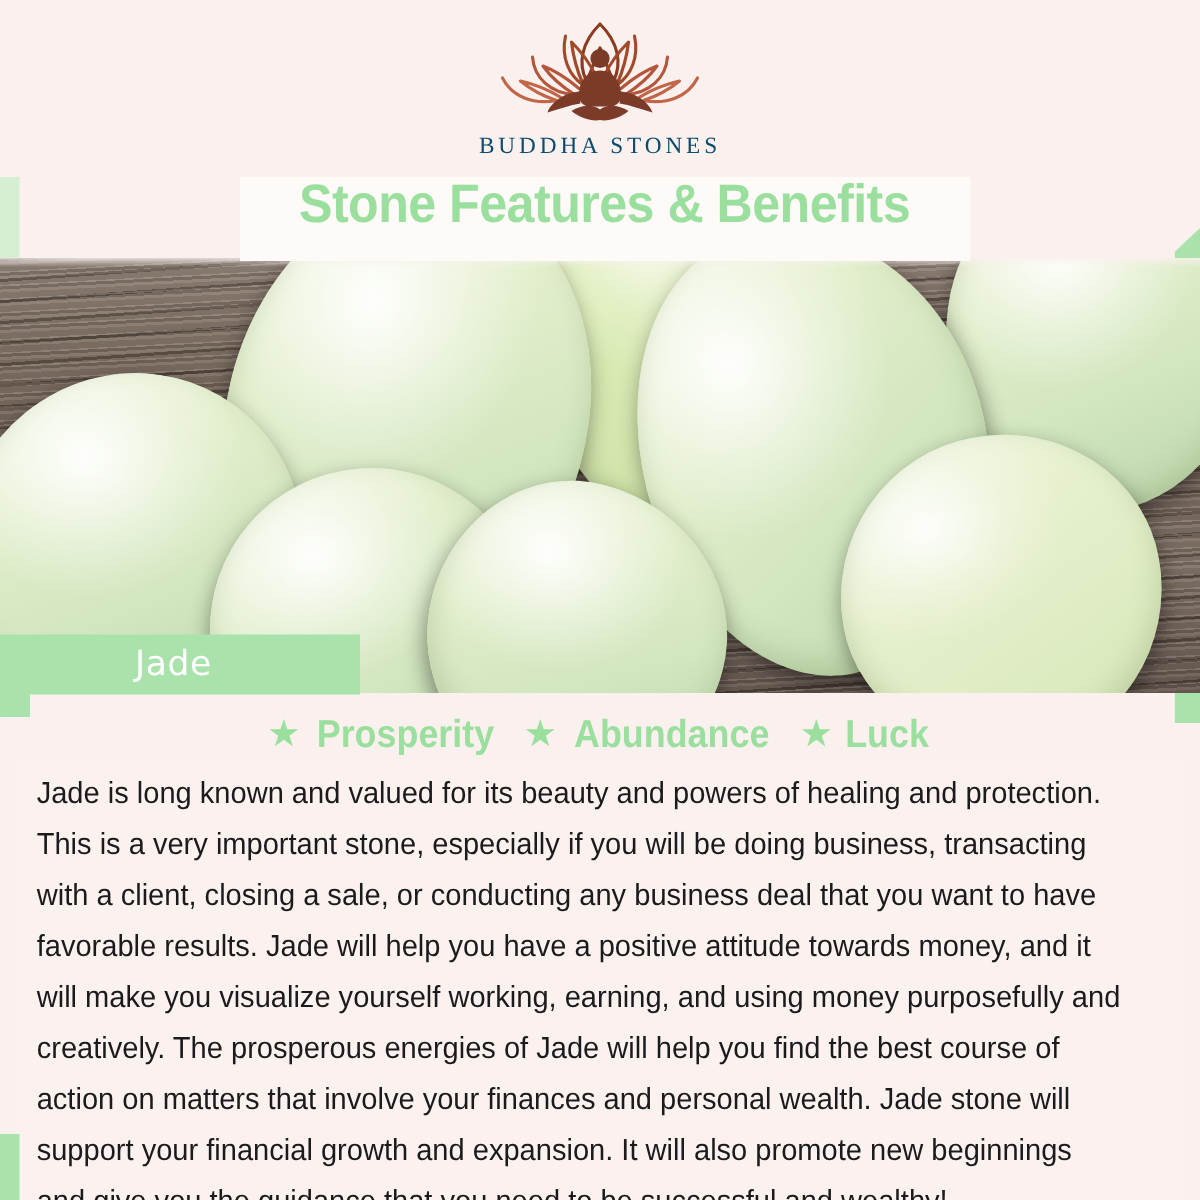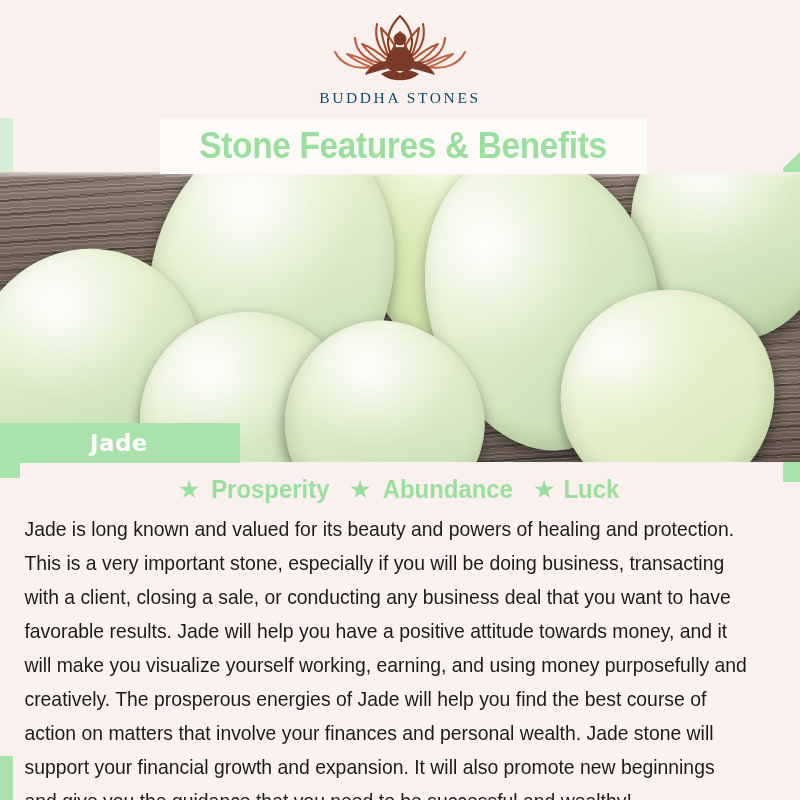--- a/index.html
+++ b/index.html
@@ -94,21 +94,20 @@
   
   .title-band {
     position: absolute;
     z-index: 4;
     left: 160px;
     top: 118px;
     width: 487px;
     height: 56px;
     background: #fdfaf8;
     display: flex;
-    align-items: center;
     justify-content: center;
   }
   .title-text {
     font-family: "Liberation Sans Narrow", "Liberation Sans", sans-serif;
     font-weight: 700;
     font-size: 36px;
     line-height: 1;
     letter-spacing: -0.4px;
     color: #9adf9d;
     transform: scaleX(0.93);
@@ -173,21 +172,21 @@
     top: 423px;
     width: 240px;
     height: 40px;
     background: #a9e2ab;
     display: flex;
     align-items: center;
   }
   .jade-text {
     margin-left: 90px;
     font-family: "DejaVu Sans", sans-serif;
-    font-weight: 700;
+    font-weight: 400;
     font-size: 23px;
     color: #ffffff;
     letter-spacing: 0.4px;
   }
 
   
   .benefits {
     position: absolute;
     z-index: 5;
     left: 0;

